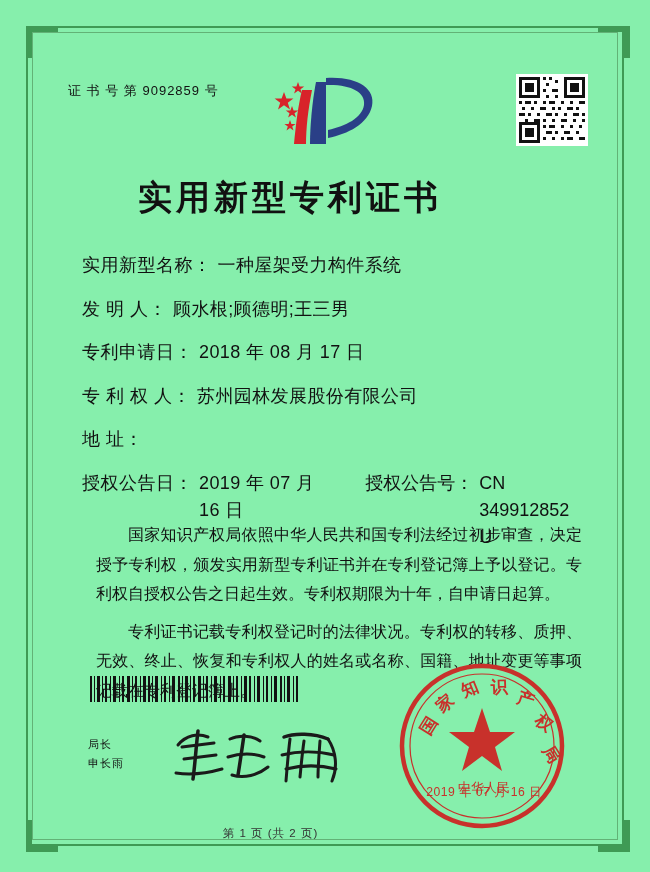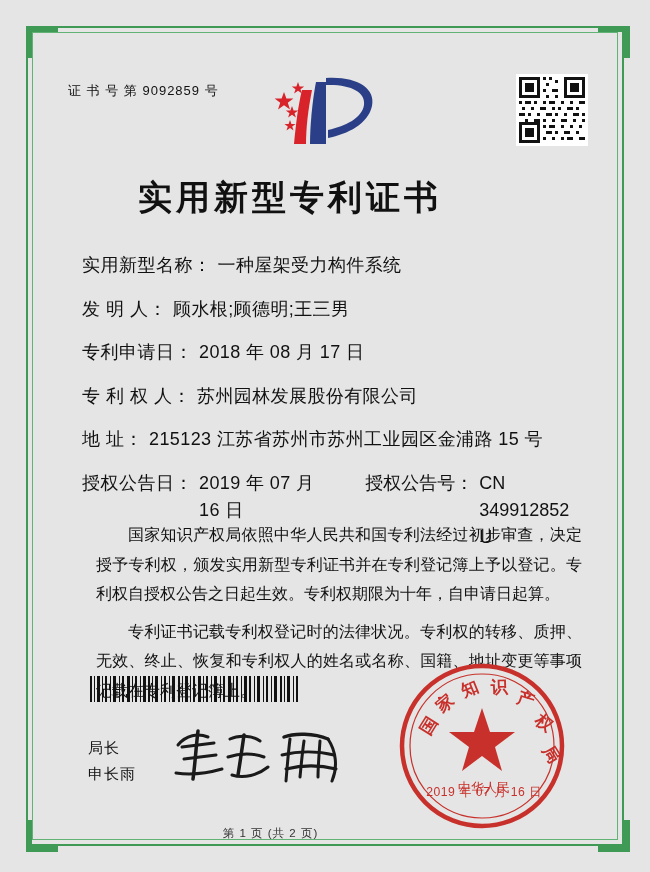--- a/index.html
+++ b/index.html
@@ -14,21 +14,21 @@
     color: #1a1a1a;
     position: relative;
     overflow: hidden;
   }
 
   .page {
     position: absolute;
     left: 0; top: 0;
     width: 650px;
     height: 872px;
-    background: #e5e5e5;
+    background: #86efac;
     text-decoration: underline;
   }
 
   
   .border-outer {
     position: absolute;
     left: 26px; top: 26px;
     width: 598px; height: 820px;
     border: 2px solid #3f9a55;
     box-sizing: border-box;
@@ -132,21 +132,21 @@
   .barcode {
     position: absolute;
     left: 90px; top: 676px;
     width: 210px; height: 26px;
   }
 
   
   .sig-labels {
     position: absolute;
     left: 88px; top: 735px;
-    font-size: 15px;
+    font-size: 11px;
     line-height: 1.75;
     color: #111;
     letter-spacing: 1px;
   }
   .signature {
     position: absolute;
     left: 168px; top: 725px;
     width: 190px; height: 62px;
     font-family: "DejaVu Serif", serif;
   }
@@ -291,21 +291,20 @@
     <div class="row">
       <span class="label">专利申请日：</span>
       <span class="value">2018 年 08 月 17 日</span>
     </div>
     <div class="row">
       <span class="label">专 利 权 人：</span>
       <span class="value">苏州园林发展股份有限公司</span>
     </div>
     <div class="row">
       <span class="label">地 址：</span>
-      <span class="value">215123 江苏省苏州市苏州工业园区金浦路 15 号</span>
     </div>
     <div class="row dual">
       <span class="label">授权公告日：</span>
       <span class="value">2019 年 07 月 16 日</span>
       <span class="second-label">授权公告号：</span>
       <span class="second-value">CN 349912852 U</span>
     </div>
   </div>
 
   <div class="paragraphs">

